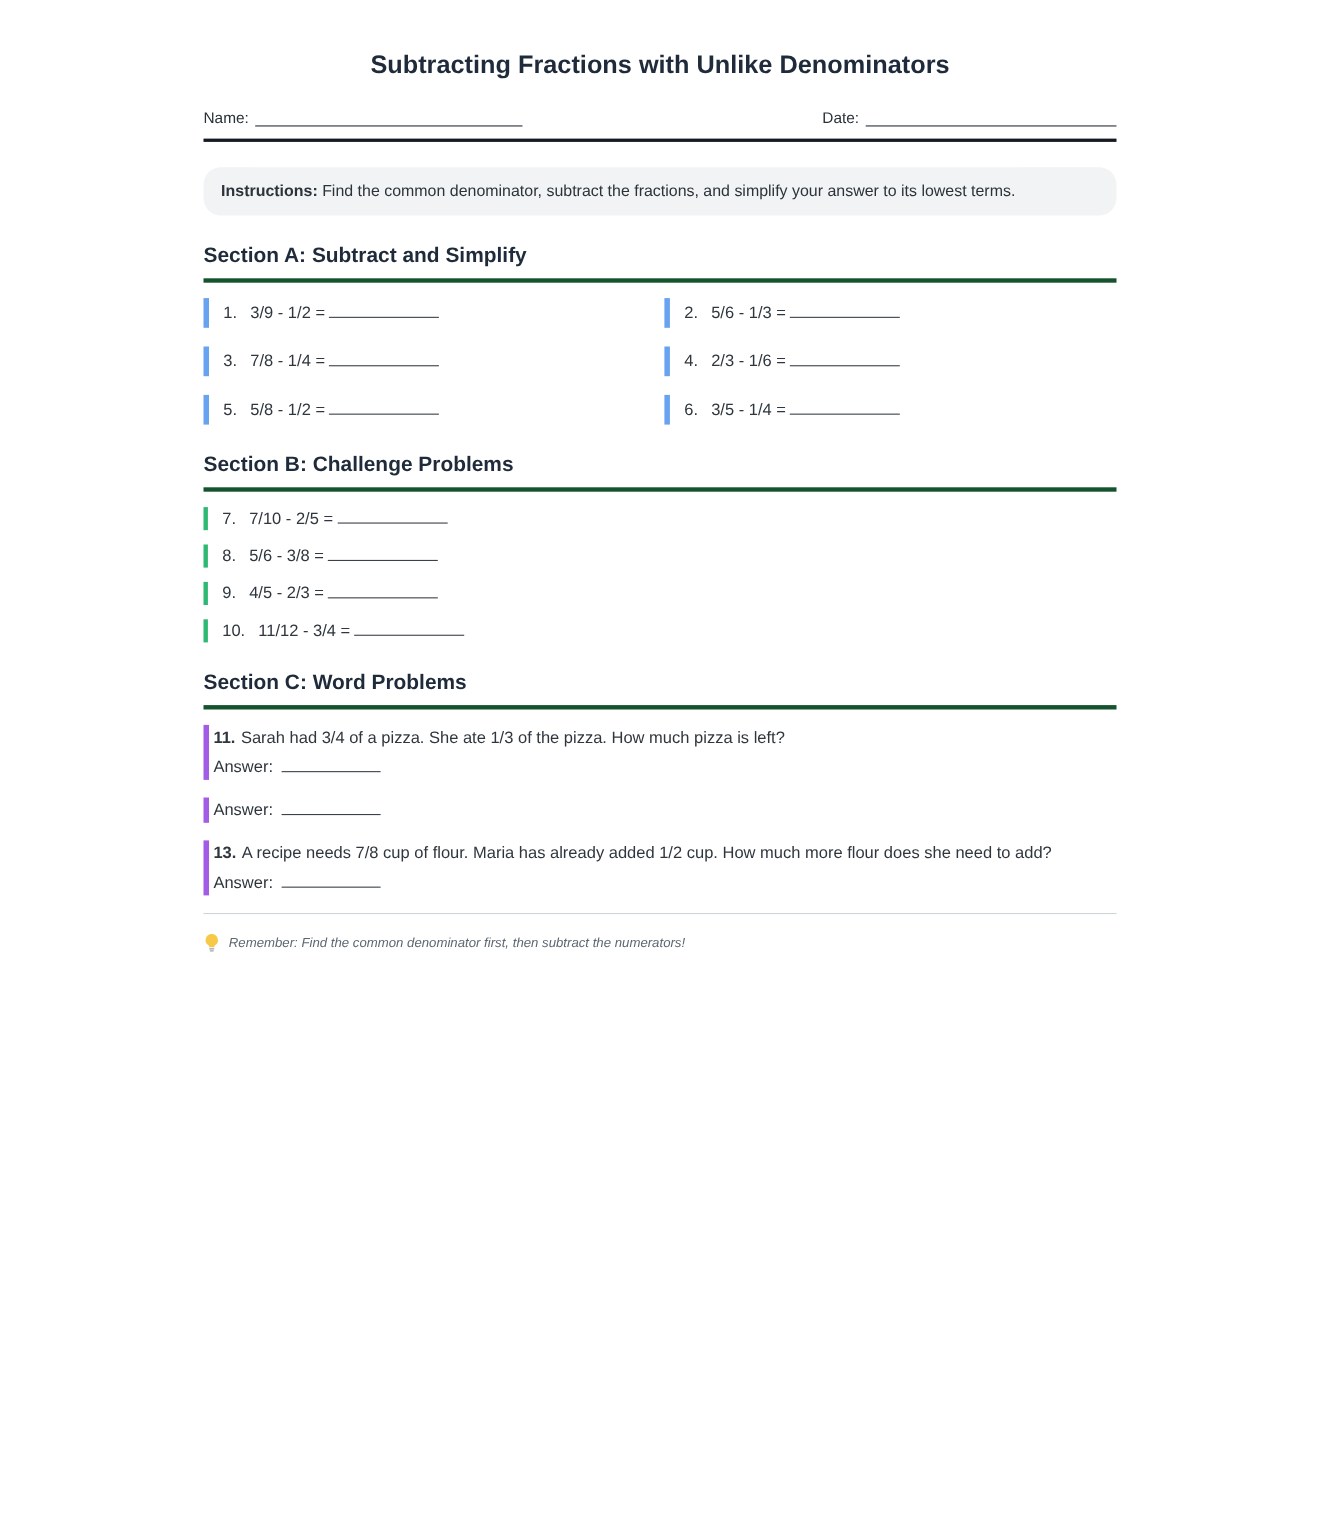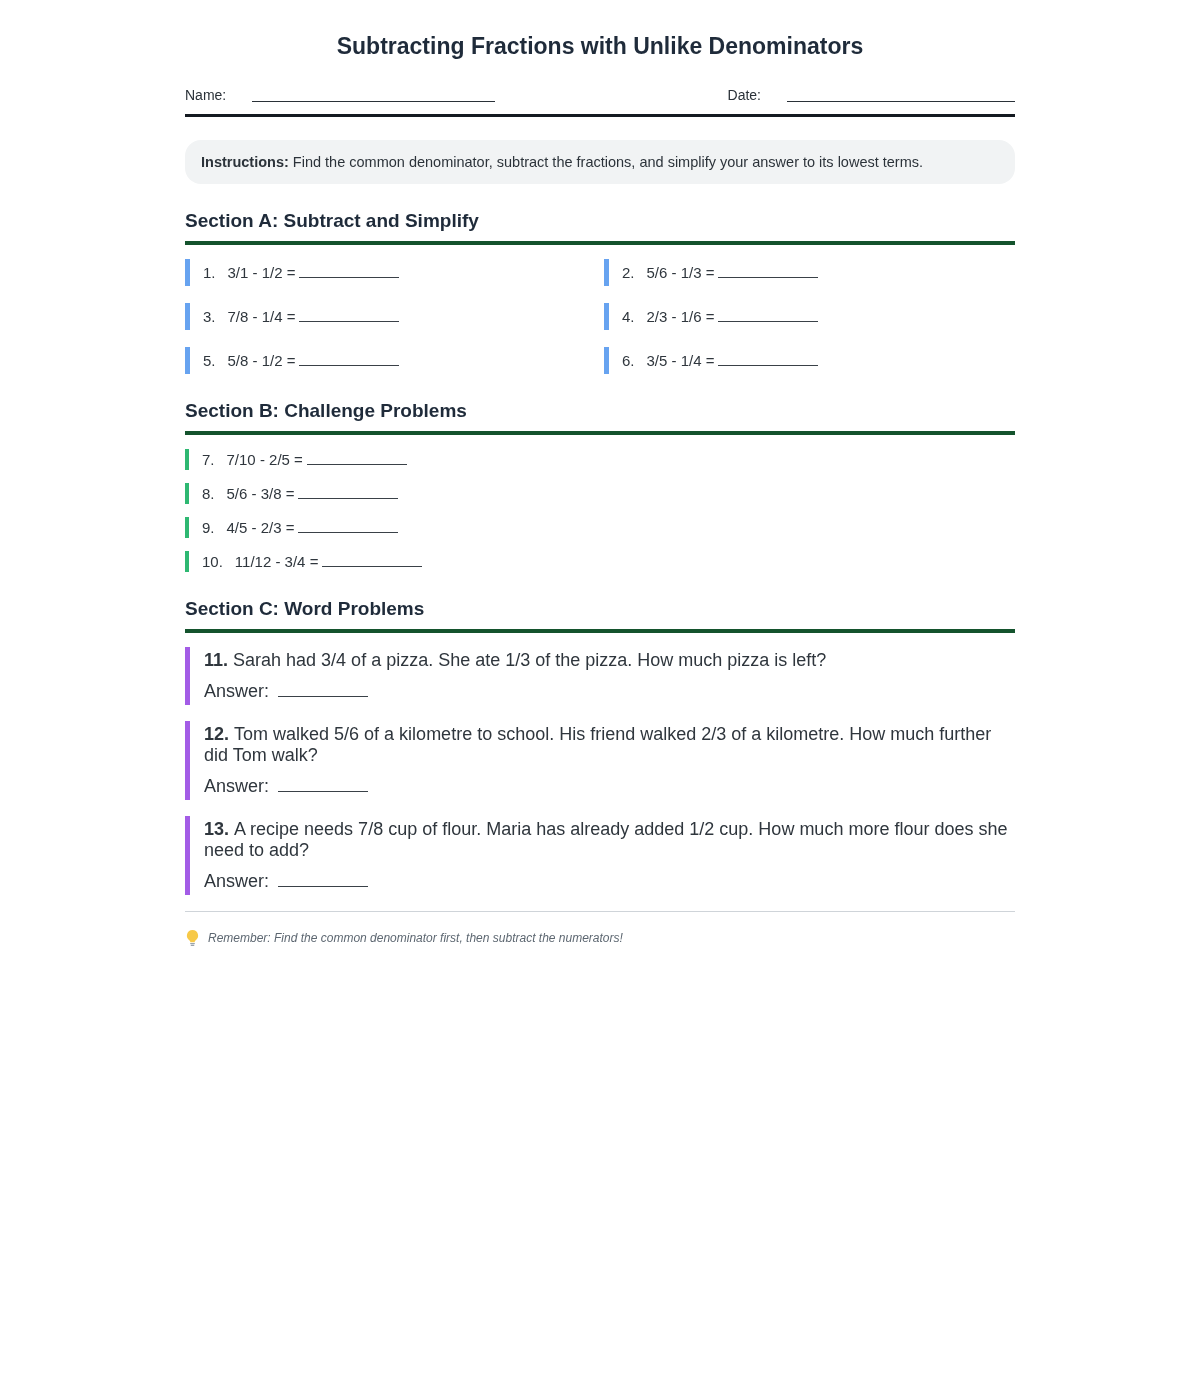--- a/index.html
+++ b/index.html
@@ -4,39 +4,39 @@
 <style>
   * { box-sizing: border-box; margin: 0; padding: 0; }
   html, body {
     background: #ffffff;
     font-family: "Liberation Sans", sans-serif;
     color: #2f363d;
   }
   body { width: 1200px; height: 1400px; }
   .page {
     width: 830px;
-    margin: 0 auto;
+    margin: 12px auto;
     padding-top: 33px;
   }
   h1.title {
     font-size: 23px;
     font-weight: bold;
     text-align: center;
     color: var(--heading-color, #1f2b3a);
     margin-bottom: 27px;
   }
   .field-row {
     display: flex;
     justify-content: space-between;
     align-items: flex-end;
     font-size: 14px;
     color: #2a3138;
     margin-bottom: 11px;
   }
-  .field { display: flex; align-items: flex-start; gap: 20px; }
+  .field { display: flex; align-items: center; }
   .field-label { margin-right: 6px; }
   .field-line {
     display: inline-block;
     border-bottom: 1.5px solid #2a3138;
     height: 15px;
   }
   .name-line { width: 243px; }
   .date-line { width: 228px; }
   .thick-rule { height: 3px; background: #141a21; margin-bottom: 23px; }
   .instructions {
@@ -76,23 +76,23 @@
   .blank {
     display: inline-block;
     width: 100px;
     border-bottom: 1.5px solid #3a4148;
     height: 13px;
     margin-left: 4px;
   }
   .list-b { display: flex; flex-direction: column; gap: 13px; }
   .wproblem {
     border-left: 5px solid var(--accent-purple, #a35ce6);
-    padding: 3px 0 3px 14px;
+    padding: 3px 0 3px 4px;
     margin-bottom: 16px;
-    font-size: 18px;
+    font-size: 15px;
   }
   .wq { margin-bottom: 10px; }
   .wnum { font-weight: bold; margin-right: 5px; }
   .wa .blank { width: 90px; }
   .footer-rule { border-top: 1px solid #cfd4d9; margin: 7px 0 17px; }
   .tip {
     display: flex;
     align-items: center;
     gap: 8px;
     font-size: 12px;
@@ -122,21 +122,21 @@
   <div class="thick-rule"></div>
 
   <div class="instructions">
     <strong>Instructions:</strong><span> Find the common denominator, subtract the fractions, and simplify your answer to its lowest terms.</span>
   </div>
 
   <h2 class="section-heading">Section A: Subtract and Simplify</h2>
   <div class="grid-2">
     <div class="problem blue">
       <span class="pnum">1.</span>
-      <span class="pexpr">3/1 - 1/2 =</span>
+      <span class="pexpr">3/9 - 1/2 =</span>
       <span class="blank"></span>
     </div>
     <div class="problem blue">
       <span class="pnum">2.</span>
       <span class="pexpr">5/6 - 1/3 =</span>
       <span class="blank"></span>
     </div>
     <div class="problem blue">
       <span class="pnum">3.</span>
       <span class="pexpr">7/8 - 1/4 =</span>
@@ -188,23 +188,20 @@
     <div class="wproblem">
       <div class="wq">
         <span class="wnum">11.</span><span>Sarah had 3/4 of a pizza. She ate 1/3 of the pizza. How much pizza is left?</span>
       </div>
       <div class="wa">
         <span>Answer:</span>
         <span class="blank"></span>
       </div>
     </div>
     <div class="wproblem">
-      <div class="wq">
-        <span class="wnum">12.</span><span>Tom walked 5/6 of a kilometre to school. His friend walked 2/3 of a kilometre. How much further did Tom walk?</span>
-      </div>
       <div class="wa">
         <span>Answer:</span>
         <span class="blank"></span>
       </div>
     </div>
     <div class="wproblem">
       <div class="wq">
         <span class="wnum">13.</span><span>A recipe needs 7/8 cup of flour. Maria has already added 1/2 cup. How much more flour does she need to add?</span>
       </div>
       <div class="wa">

